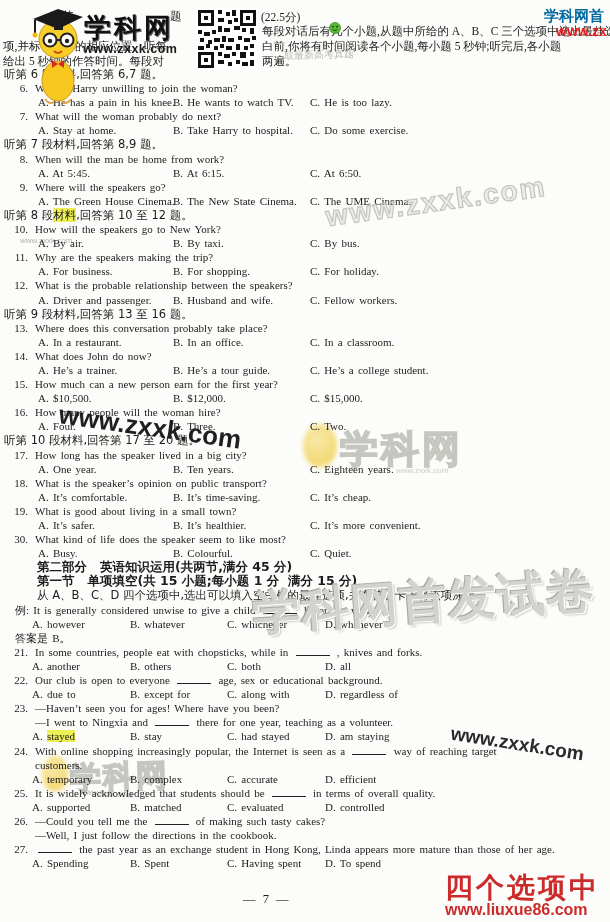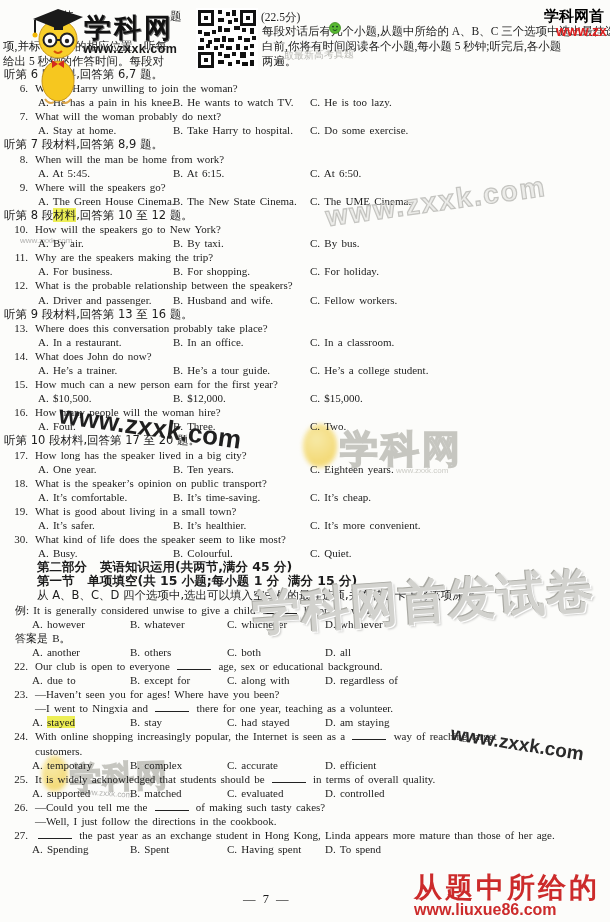--- a/index.html
+++ b/index.html
@@ -19,21 +19,21 @@
   .h-l4L{left:3px;top:54px;}
   .h-l4R{left:262px;top:54px;}
   .h-faint{left:284px;top:48px;color:#b9b9b4;font-size:10px;transform:rotate(-2deg);z-index:0;}
   .logo-name{left:84px;top:10px;font-size:27px;font-weight:900;letter-spacing:3px;color:#111;
              text-shadow:1px 1px 0 #666;z-index:4;font-family:"DejaVu Sans",sans-serif;}
   .logo-url{left:83px;top:42px;font-size:12.5px;font-weight:800;color:#1a1a1a;letter-spacing:.5px;z-index:4;
             font-family:"Liberation Sans",sans-serif;}
   .mascot{left:27px;top:3px;z-index:4;}
   .qr{left:196px;top:8px;z-index:4;}
   .smiley{left:329px;top:20px;z-index:6;}
-  .tr1{left:544px;top:7px;font-size:15px;font-weight:bold;color:#000000;width:66px;overflow:hidden;z-index:5;
+  .tr1{left:544px;top:7px;font-size:15px;font-weight:bold;color:#0369a1;width:66px;overflow:hidden;z-index:5;
        font-family:Liberation Sans, sans-serif;}
   .tr2{left:556px;top:23px;font-size:14px;font-weight:bold;color:#e02222;width:54px;overflow:hidden;z-index:6;
        font-family:"Liberation Sans",sans-serif;}
   
   #exam-body{position:absolute;left:0;top:67px;right:0;z-index:2;}
   .line{position:relative;height:14.1px;line-height:14.1px;font-size:11px;white-space:pre;word-spacing:1.5px;}
   .line.cn{padding-left:4px;font-size:11.5px;font-family:"DejaVu Sans",sans-serif;word-spacing:0;}
   .line.sec,.line.sub{padding-left:37px;font-weight:bold;font-size:12.5px;font-family:"DejaVu Sans",sans-serif;word-spacing:0;}
   .line.body{padding-left:37px;font-size:11.5px;font-family:"DejaVu Sans",sans-serif;word-spacing:0;}
   .line.ex{padding-left:15px;}
@@ -218,20 +218,21 @@
       <div class="line q"><span class="num">19.</span><span class="qt">What is good about living in a small town?</span></div>
       <div class="line o3"><span class="opt opt-a">A. It’s safer.</span><span class="opt opt-b">B. It’s healthier.</span><span class="opt opt-c">C. It’s more convenient.</span></div>
       <div class="line q"><span class="num">30.</span><span class="qt">What kind of life does the speaker seem to like most?</span></div>
       <div class="line o3"><span class="opt opt-a">A. Busy.</span><span class="opt opt-b">B. Colourful.</span><span class="opt opt-c">C. Quiet.</span></div>
       <div class="line sec">第二部分   英语知识运用(共两节,满分 45 分)</div>
       <div class="line sub">第一节   单项填空(共 15 小题;每小题 1 分  满分 15 分)</div>
       <div class="line body">从 A、B、C、D 四个选项中,选出可以填入空白处的最佳选项,并在答题卡上将该项涂黑。</div>
       <div class="line ex">例: It is generally considered unwise to give a child <span class="blank"></span> he or she wants.</div>
       <div class="line o4"><span class="opt opt-a">A. however</span><span class="opt opt-b">B. whatever</span><span class="opt opt-c">C. whichever</span><span class="opt opt-d">D. whenever</span></div>
       <div class="line ex">答案是 B。</div>
+      <div class="line q"><span class="num">21.</span><span class="qt">In some countries, people eat with chopsticks, while in <span class="blank"></span> , knives and forks.</span></div>
       <div class="line o4"><span class="opt opt-a">A. another</span><span class="opt opt-b">B. others</span><span class="opt opt-c">C. both</span><span class="opt opt-d">D. all</span></div>
       <div class="line q"><span class="num">22.</span><span class="qt">Our club is open to everyone <span class="blank"></span> age, sex or educational background.</span></div>
       <div class="line o4"><span class="opt opt-a">A. due to</span><span class="opt opt-b">B. except for</span><span class="opt opt-c">C. along with</span><span class="opt opt-d">D. regardless of</span></div>
       <div class="line q"><span class="num">23.</span><span class="qt">—Haven’t seen you for ages! Where have you been?</span></div>
       <div class="line cont">—I went to Ningxia and <span class="blank"></span> there for one year, teaching as a volunteer.</div>
       <div class="line o4"><span class="opt opt-a">A. <span class="hl">stayed</span></span><span class="opt opt-b">B. stay</span><span class="opt opt-c">C. had stayed</span><span class="opt opt-d">D. am staying</span></div>
       <div class="line q"><span class="num">24.</span><span class="qt">With online shopping increasingly popular, the Internet is seen as a <span class="blank"></span> way of reaching target</span></div>
       <div class="line cont">customers.</div>
       <div class="line o4"><span class="opt opt-a">A. temporary</span><span class="opt opt-b">B. complex</span><span class="opt opt-c">C. accurate</span><span class="opt opt-d">D. efficient</span></div>
       <div class="line q"><span class="num">25.</span><span class="qt">It is widely acknowledged that students should be <span class="blank"></span> in terms of overall quality.</span></div>
@@ -249,17 +250,17 @@
   <div class="wm wm-zxxk-tiny2">www.zxxk.com</div>
   <div class="wm wm-big">学科网首发试卷</div>
   <div class="wm wm-blob wm-blob1"></div>
   <div class="wm wm-logo-text wm-logo1">学科网</div>
   <div class="wm wm-logo-url1">www.zxxk.com</div>
   <div class="wm wm-blob wm-blob2"></div>
   <div class="wm wm-logo-text wm-logo2">学科网</div>
 
   <div class="abs page-num">— 7 —</div>
   <div class="abs brand">
-    <div class="brand-name">从题中所给的</div>
+    <div class="brand-name">四个选项中</div>
     <div class="brand-url">www.liuxue86.com</div>
   </div>
 
 </div>
 
 </body></html>

